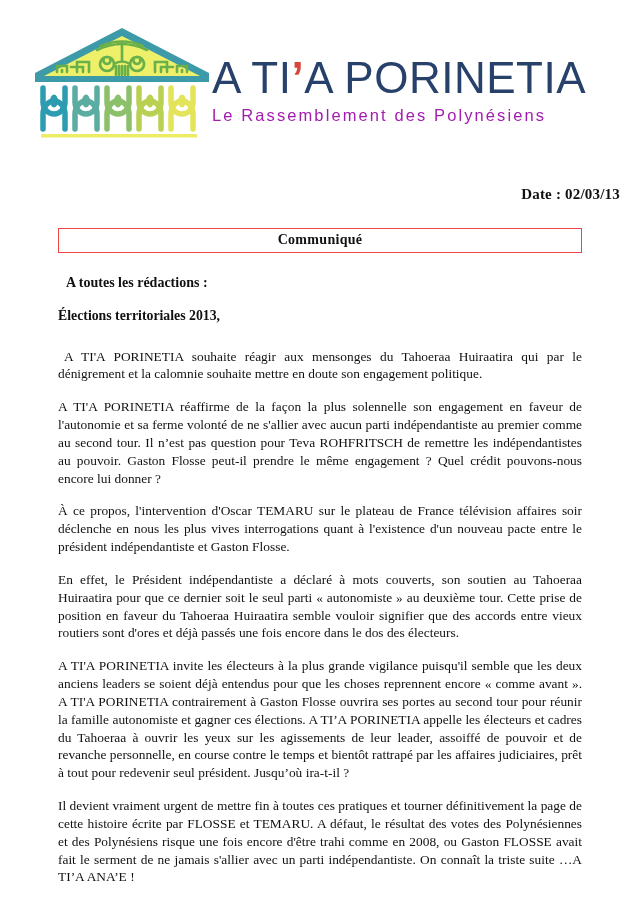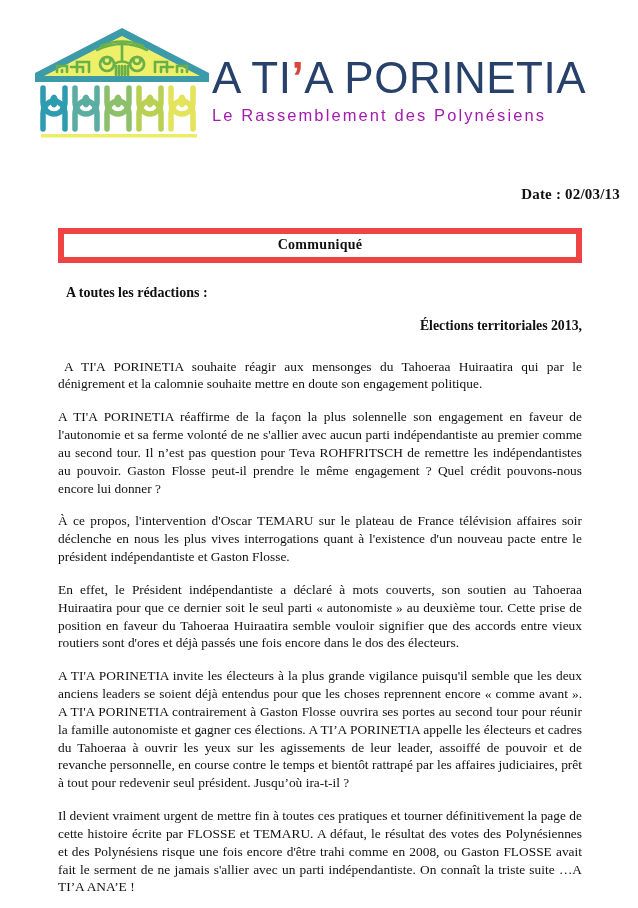--- a/index.html
+++ b/index.html
@@ -70,39 +70,39 @@
 
   
   .doc {
     position: absolute;
     top: 228px;
     left: 58px;
     width: 524px;
   }
 
   .communique-box {
-    border: 6px solid #ef4444;
+    border: 1px solid #ef4444;
     padding: 3px 4px 4px 4px;
     text-align: center;
     margin-bottom: 22px;
   }
   .communique-box .inner {
     font-size: 14px;
     font-weight: bold;
     letter-spacing: 0.3px;
   }
 
   .to-line {
     font-size: 14px;
     font-weight: bold;
     margin: 0 0 16px 8px;
   }
 
   .headline {
-    text-align: right;
+    text-align: left;
     font-weight: bold;
     font-size: 13.8px;
     line-height: 1.35;
     margin: 0 0 22px 0;
   }
   .headline .l1 { display: block; }
   .headline .l2 { display: block; }
 
   p.para {
     font-size: 13.4px;

